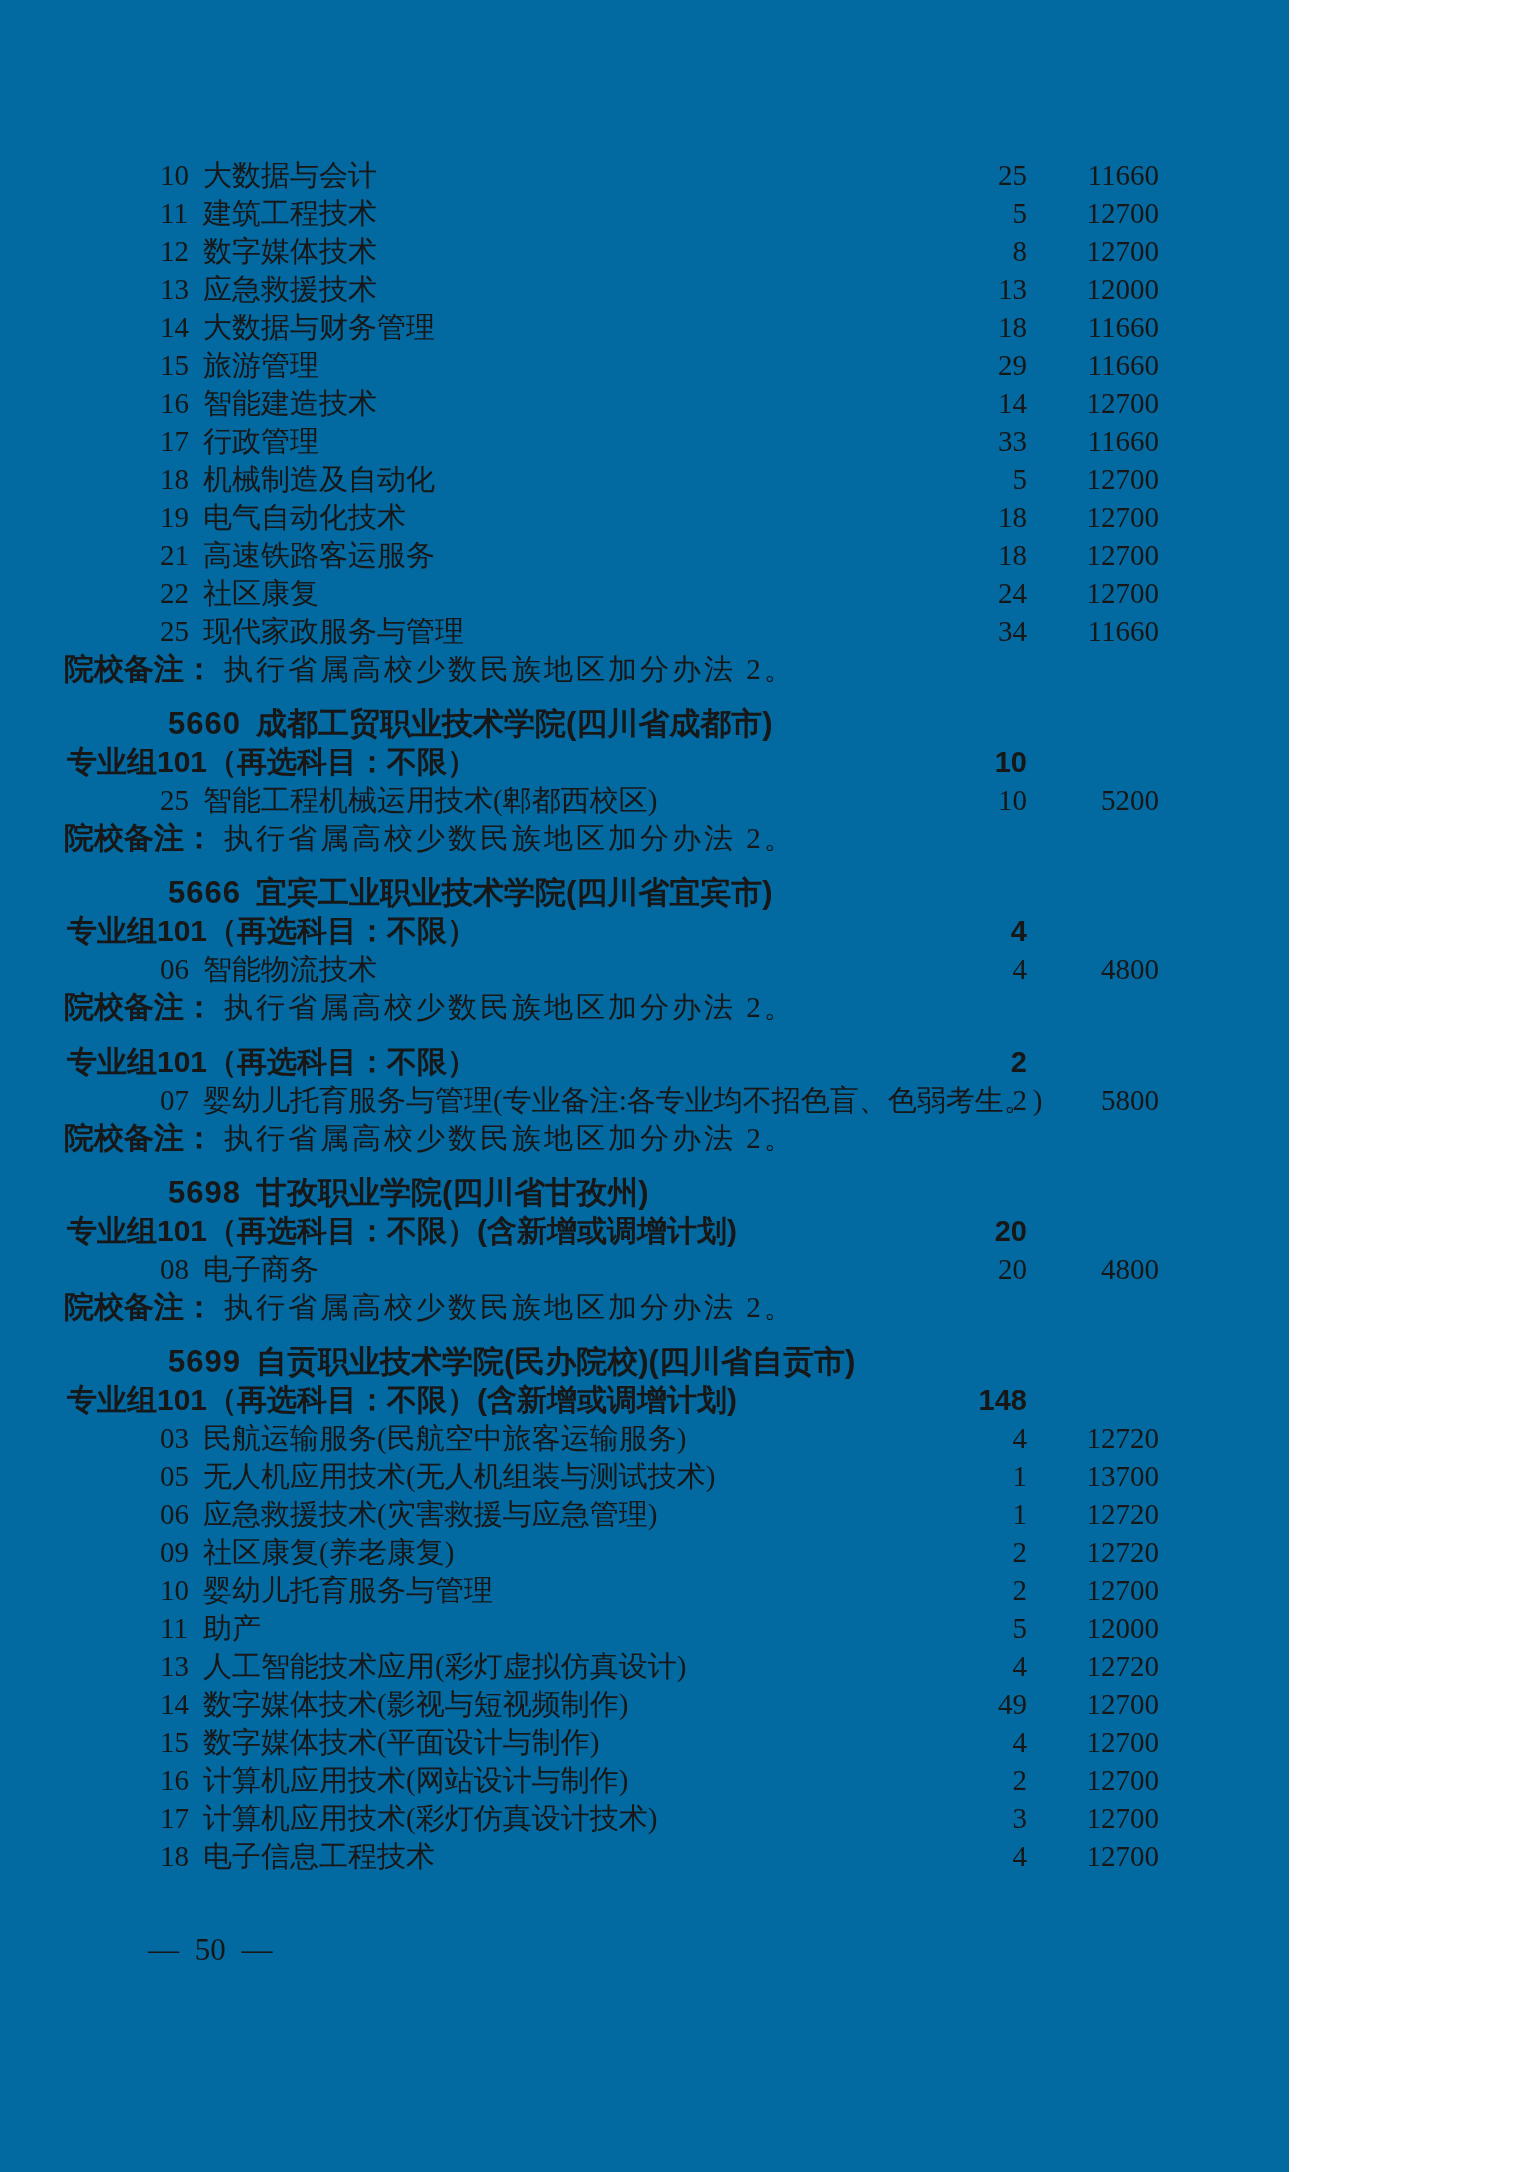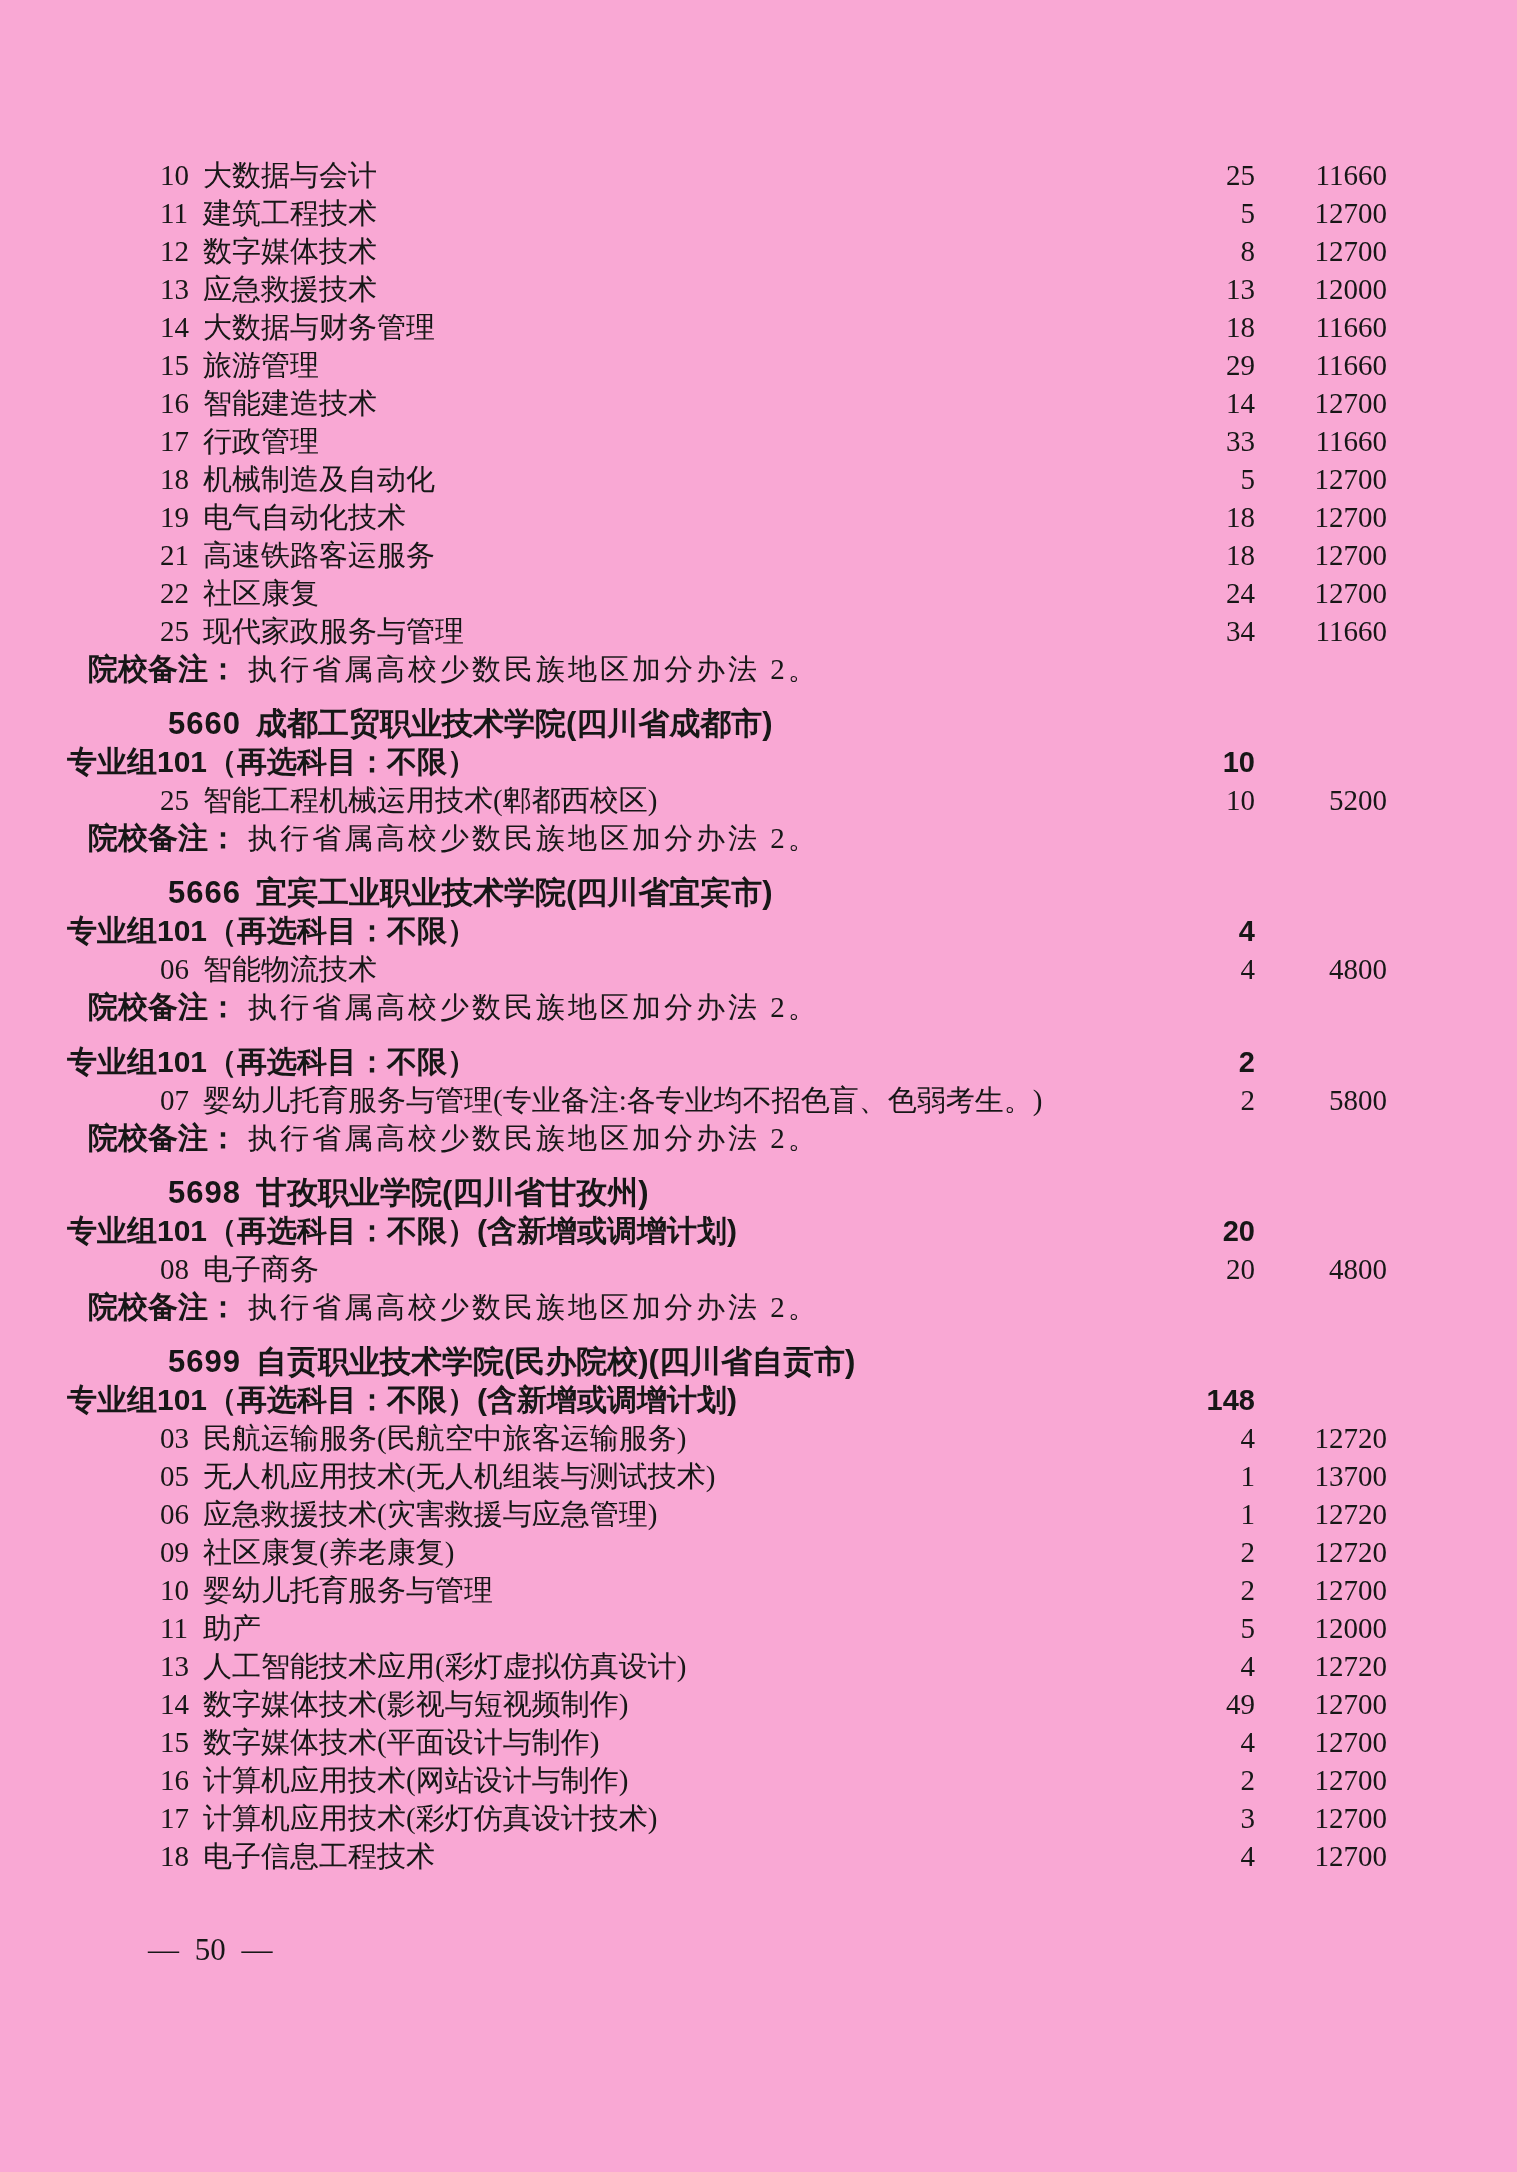--- a/index.html
+++ b/index.html
@@ -1,32 +1,32 @@
 <!DOCTYPE html>
 <html><head>
 <meta charset="utf-8">
 <style>
   html,body{margin:0;padding:0;background:#ffffff;}
-  .page{position:relative;width:1517px;height:2172px;background:#f9a8d4;color:#171717;overflow:hidden;}
+  .page{position:relative;width:1289px;height:2172px;background:#0369a1;color:#171717;overflow:hidden;}
   .content{position:absolute;top:156px;left:0;right:0;}
   .row{position:relative;height:38px;line-height:38px;white-space:nowrap;}
   
   .major-row{padding-left:160px;font-family:"Liberation Serif","DejaVu Serif",serif;font-size:29px;}
   .mcode{display:inline-block;min-width:30px;}
   .mname{margin-left:13px;}
   .mcount{position:absolute;right:262px;top:0;font-family:"Liberation Serif","DejaVu Serif",serif;}
   .mfee{position:absolute;right:130px;top:0;font-family:"Liberation Serif","DejaVu Serif",serif;}
   
   .school-row{padding-left:148px;font-family:"Liberation Sans","DejaVu Sans",sans-serif;font-weight:700;font-size:31px;margin-left:20px;}
   .scode{margin-right:15px;letter-spacing:1px;}
   
   .group-row{padding-left:67px;font-family:"Liberation Sans","DejaVu Sans",sans-serif;font-weight:700;font-size:30px;}
   .gcount{position:absolute;right:262px;top:0;font-size:29px;font-weight:700;}
   
-  .remark-row{padding-left:88px;}
+  .remark-row{padding-left:64px;}
   .rlabel{font-family:"Liberation Sans","DejaVu Sans",sans-serif;font-weight:700;font-size:30px;}
   .rtext{font-family:"Liberation Serif","DejaVu Serif",serif;font-size:29px;letter-spacing:3px;margin-left:10px;}
   .section{margin-top:17px;}
   .footer{position:absolute;top:1932px;left:148px;font-family:"Liberation Serif","DejaVu Serif",serif;font-size:31px;word-spacing:8px;color:#171717;}
 </style>
 </head>
 <body>
 
 <div class="page">
   <div class="content">

